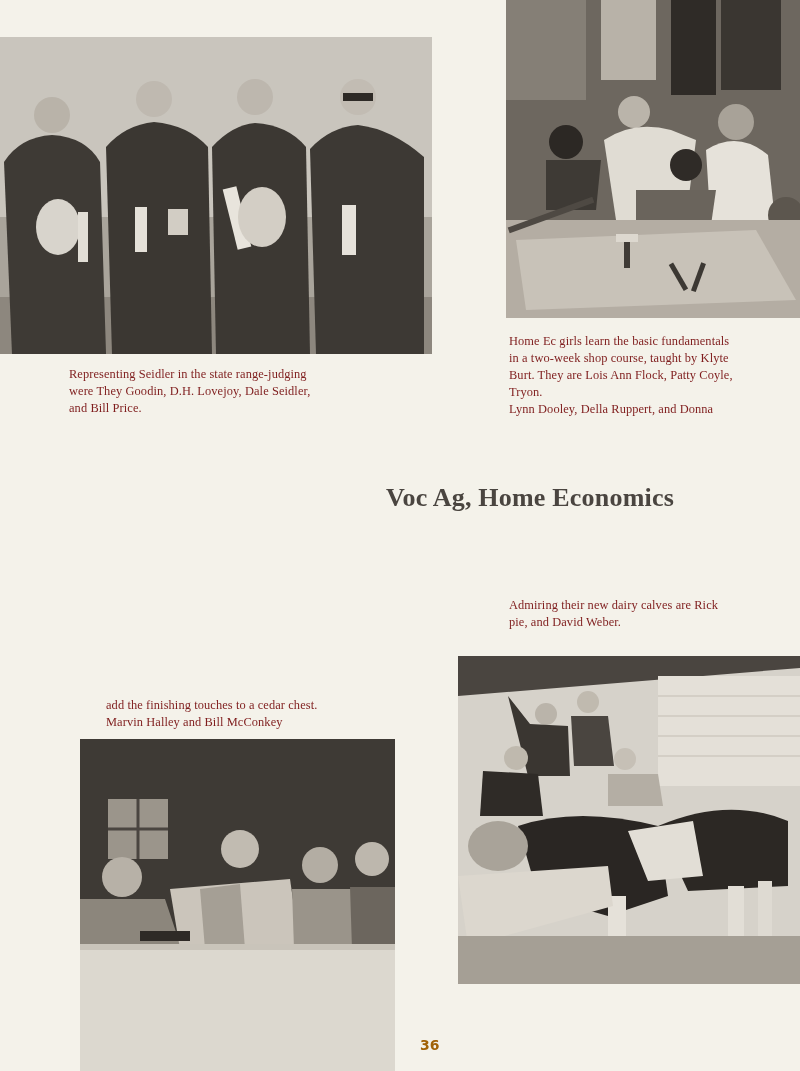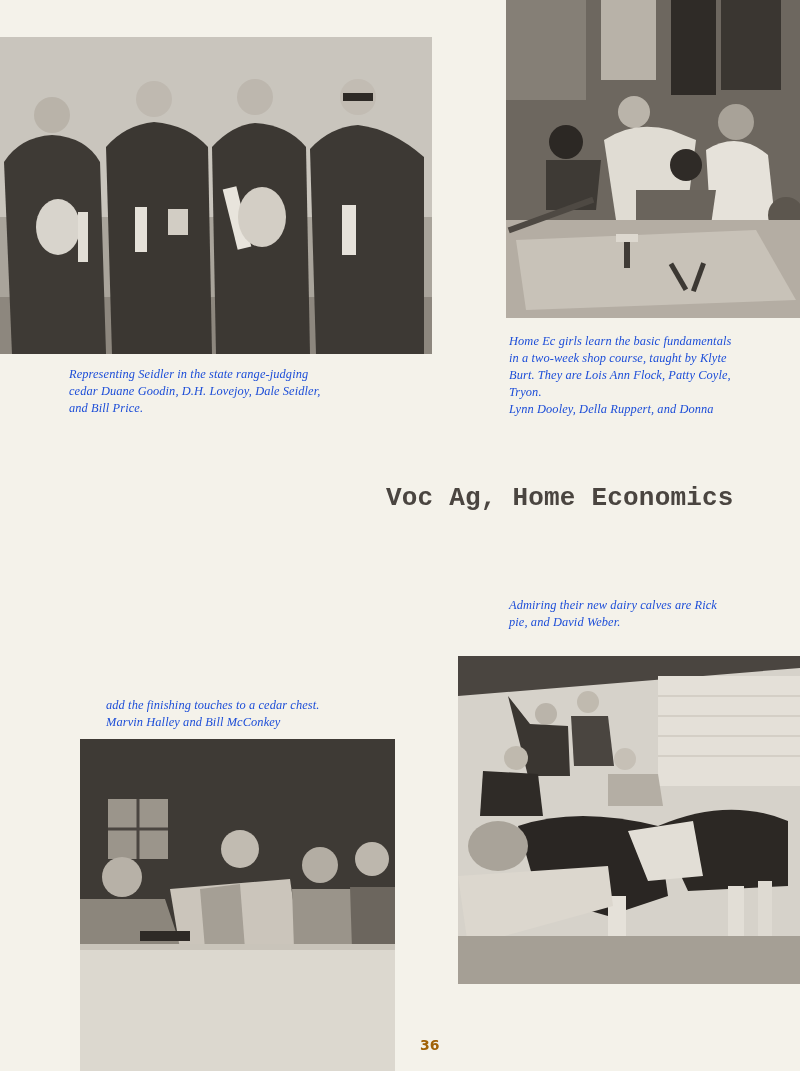--- a/index.html
+++ b/index.html
@@ -5,28 +5,27 @@
   html, body { margin:0; padding:0; }
   body {
     width:800px; height:1071px; position:relative; overflow:hidden;
     background:#f4f2ea;
     font-family:"Liberation Serif", "DejaVu Serif", serif;
     color:#3a3632;
   }
   .photo { position:absolute; overflow:hidden; background:#7d776f; }
   .photo svg { width:100%; height:100%; display:block; }
   .caption {
-    position:absolute; font-size:12.4px; line-height:17px; color:#1d4ed8;
+    position:absolute; font-size:12.4px; line-height:17px; color:#7f1d1d;
     letter-spacing:0.1px;
-    font-style:italic;
   }
   .caption span { display:block; white-space:nowrap; }
   .heading {
     position:absolute; left:386px; top:483px;
-    font-family:Liberation Mono, monospace;
+    font-family:Liberation Serif, serif;
     font-weight:bold; font-size:26px; color:#4a4540; letter-spacing:0.2px;
     white-space:nowrap;
   }
   .page-number {
     position:absolute; left:420px; top:1037px;
     font-family:"DejaVu Sans", "Liberation Sans", sans-serif;
     font-weight:bold; font-size:14px; color:#a16207;
   }
 </style>
 </head>
@@ -83,21 +82,21 @@
     <rect x="118" y="238" width="6" height="30" fill="#403b36"></rect>
     <rect x="110" y="234" width="22" height="8" fill="#ddd8cf"></rect>
     <rect x="170" y="262" width="5" height="30" fill="#3c3833" transform="rotate(-30 172 277)"></rect>
     <rect x="190" y="262" width="5" height="30" fill="#3c3833" transform="rotate(20 192 277)"></rect>
     <rect x="0" y="212" width="90" height="6" fill="#4e4943" transform="rotate(-20 45 215)"></rect>
   </svg>
 </div>
 
 <div class="caption" style="left:69px; top:366px;">
   <span>Representing Seidler in the state range-judging</span>
-  <span>cedar Duane Goodin, D.H. Lovejoy, Dale Seidler,</span>
+  <span>were They Goodin, D.H. Lovejoy, Dale Seidler,</span>
   <span>and Bill Price.</span>
 </div>
 
 <div class="caption" style="left:509px; top:333px;">
   <span>Home Ec girls learn the basic fundamentals</span>
   <span>in a two-week shop course, taught by Klyte</span>
   <span>Burt. They are Lois Ann Flock, Patty Coyle,</span>
   <span>Tryon.</span>
   <span>Lynn Dooley, Della Ruppert, and Donna</span>
 </div>

